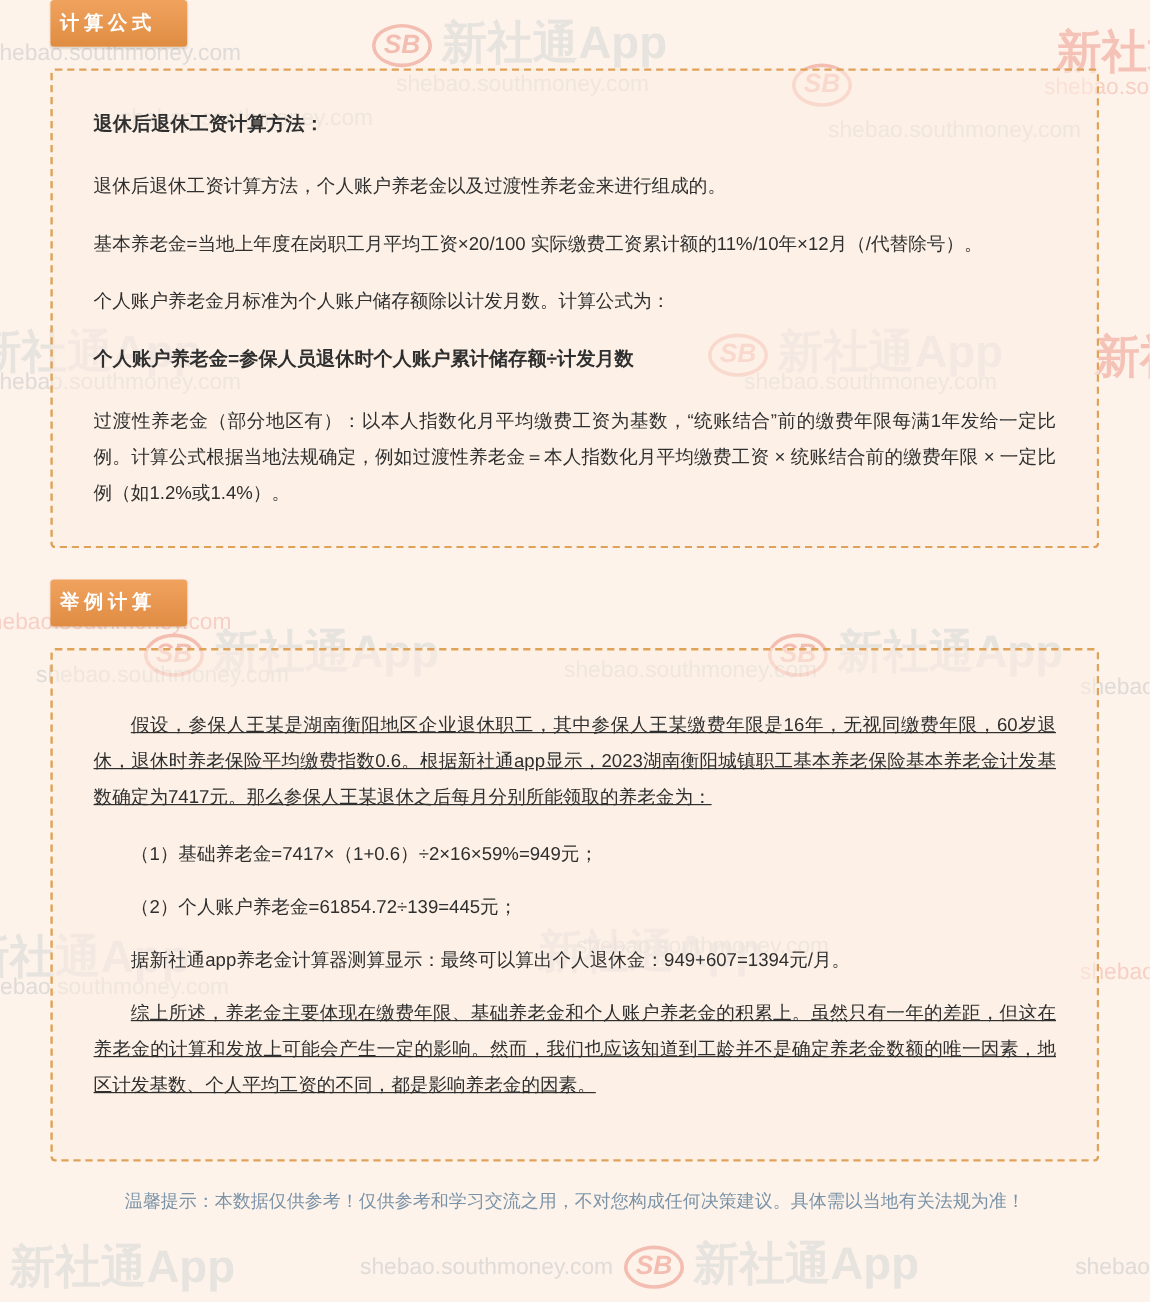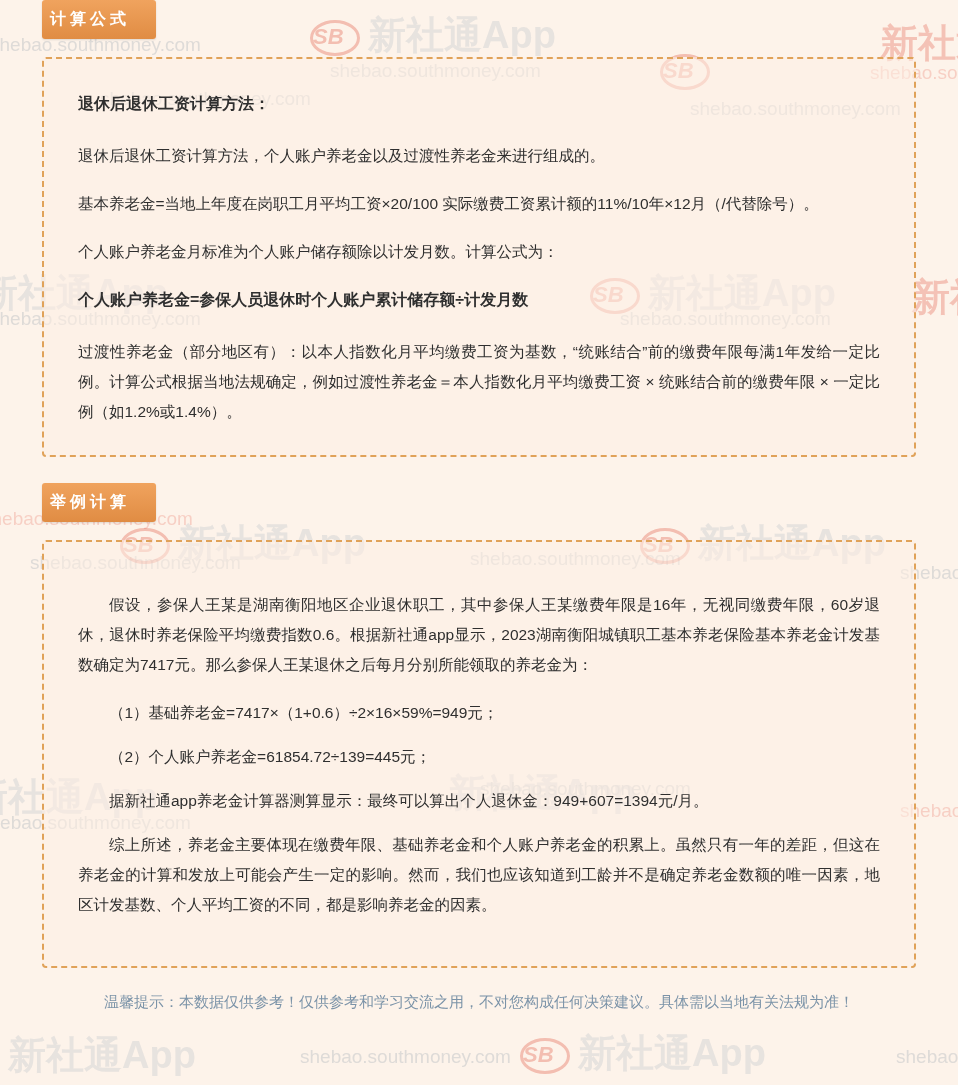--- a/index.html
+++ b/index.html
@@ -48,21 +48,21 @@
     color: rgba(226, 82, 62, 0.22);
     font-weight: normal;
   }
   .wm-logo {
     display: inline-block;
     border: 3px solid rgba(226, 82, 62, 0.33);
     border-radius: 50%;
     width: 44px;
     height: 30px;
     line-height: 27px;
-    text-align: left;
+    text-align: center;
     font-size: 22px;
     font-style: italic;
     color: rgba(226, 82, 62, 0.33);
     margin-right: 8px;
     vertical-align: middle;
   }
 
   
   .page {
     position: relative;
@@ -103,20 +103,21 @@
     text-align: justify;
   }
   .para:last-child { margin-bottom: 0; }
   .para.bold {
     font-weight: bold;
     font-size: 16px;
     margin-bottom: 22px;
   }
   .para.indent {
     text-indent: 2em;
+    text-decoration: underline;
   }
   .para.indent-small {
     text-indent: 2em;
     margin-bottom: 14px;
   }
 
   .footer-note {
     margin: 20px 40px 0 40px;
     font-size: 15px;
     line-height: 28px;

